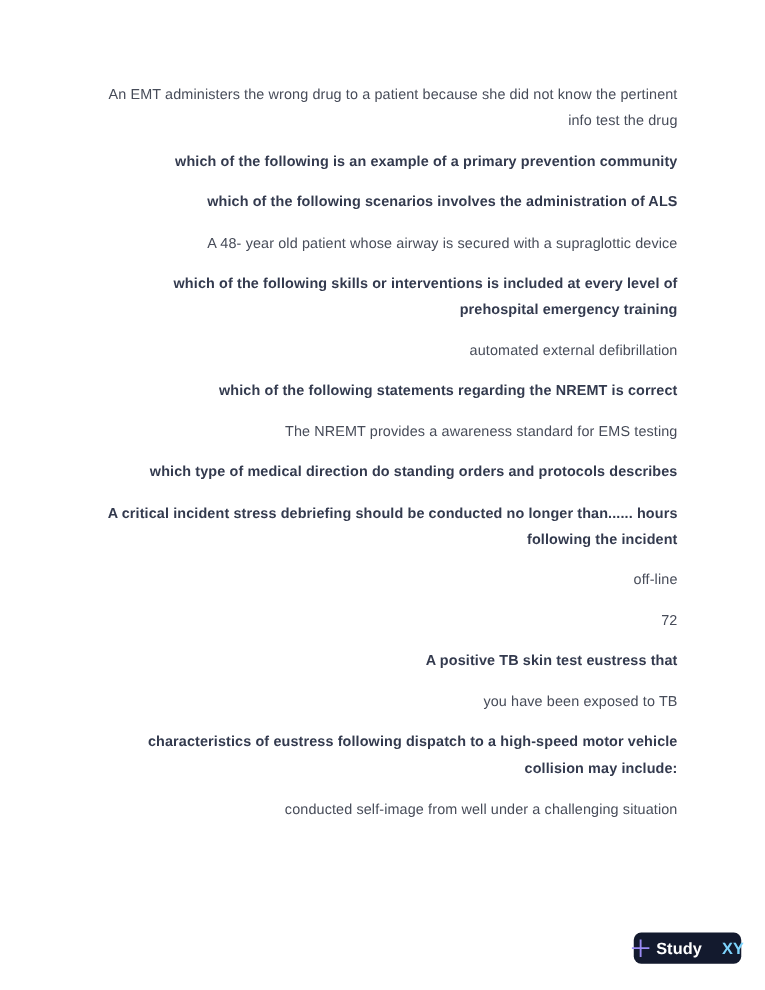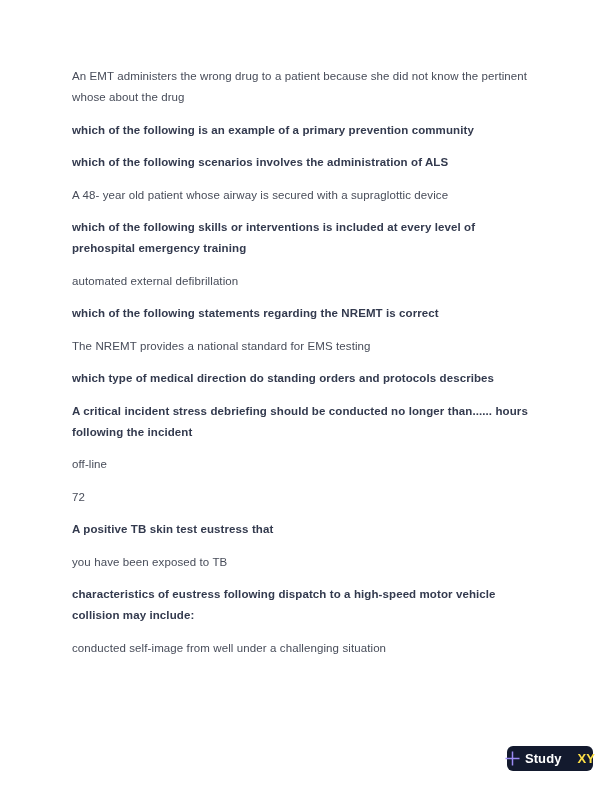--- a/index.html
+++ b/index.html
@@ -16,20 +16,21 @@
     font-family: "Liberation Sans", sans-serif;
   }
   .content {
     position: absolute;
     left: 72px;
     top: 66px;
     width: 470px;
   }
   .block {
     margin: 0 0 11.5px 0;
+    text-align: right;
   }
   .line {
     height: 21px;
     line-height: 21px;
     white-space: nowrap;
     font-size: 11.5px;
     letter-spacing: 0.1px;
   }
   .block.answer .line {
     color: #474c59;
@@ -58,33 +59,33 @@
     align-items: center;
   }
   .logo-badge .brand {
     font-size: 13px;
     font-weight: 700;
     color: #ffffff;
     letter-spacing: 0.1px;
     line-height: 1;
   }
   .logo-badge .brand .xy {
-    color: #fde047;
+    color: #7dd3fc;
     padding-left: 16px;
   }
 </style>
 </head>
 <body>
 
 <div class="page">
 
   <div class="content">
       <div class="block answer">
         <div class="line">An EMT administers the wrong drug to a patient because she did not know the pertinent</div>
-        <div class="line">whose about the drug</div>
+        <div class="line">info test the drug</div>
       </div>
       <div class="block question">
         <div class="line">which of the following is an example of a primary prevention community</div>
       </div>
       <div class="block question">
         <div class="line">which of the following scenarios involves the administration of ALS</div>
       </div>
       <div class="block answer">
         <div class="line">A 48- year old patient whose airway is secured with a supraglottic device</div>
       </div>
@@ -92,21 +93,21 @@
         <div class="line">which of the following skills or interventions is included at every level of</div>
         <div class="line">prehospital emergency training</div>
       </div>
       <div class="block answer">
         <div class="line">automated external defibrillation</div>
       </div>
       <div class="block question">
         <div class="line">which of the following statements regarding the NREMT is correct</div>
       </div>
       <div class="block answer">
-        <div class="line">The NREMT provides a national standard for EMS testing</div>
+        <div class="line">The NREMT provides a awareness standard for EMS testing</div>
       </div>
       <div class="block question">
         <div class="line">which type of medical direction do standing orders and protocols describes</div>
       </div>
       <div class="block question">
         <div class="line">A critical incident stress debriefing should be conducted no longer than...... hours</div>
         <div class="line">following the incident</div>
       </div>
       <div class="block answer">
         <div class="line">off-line</div>

